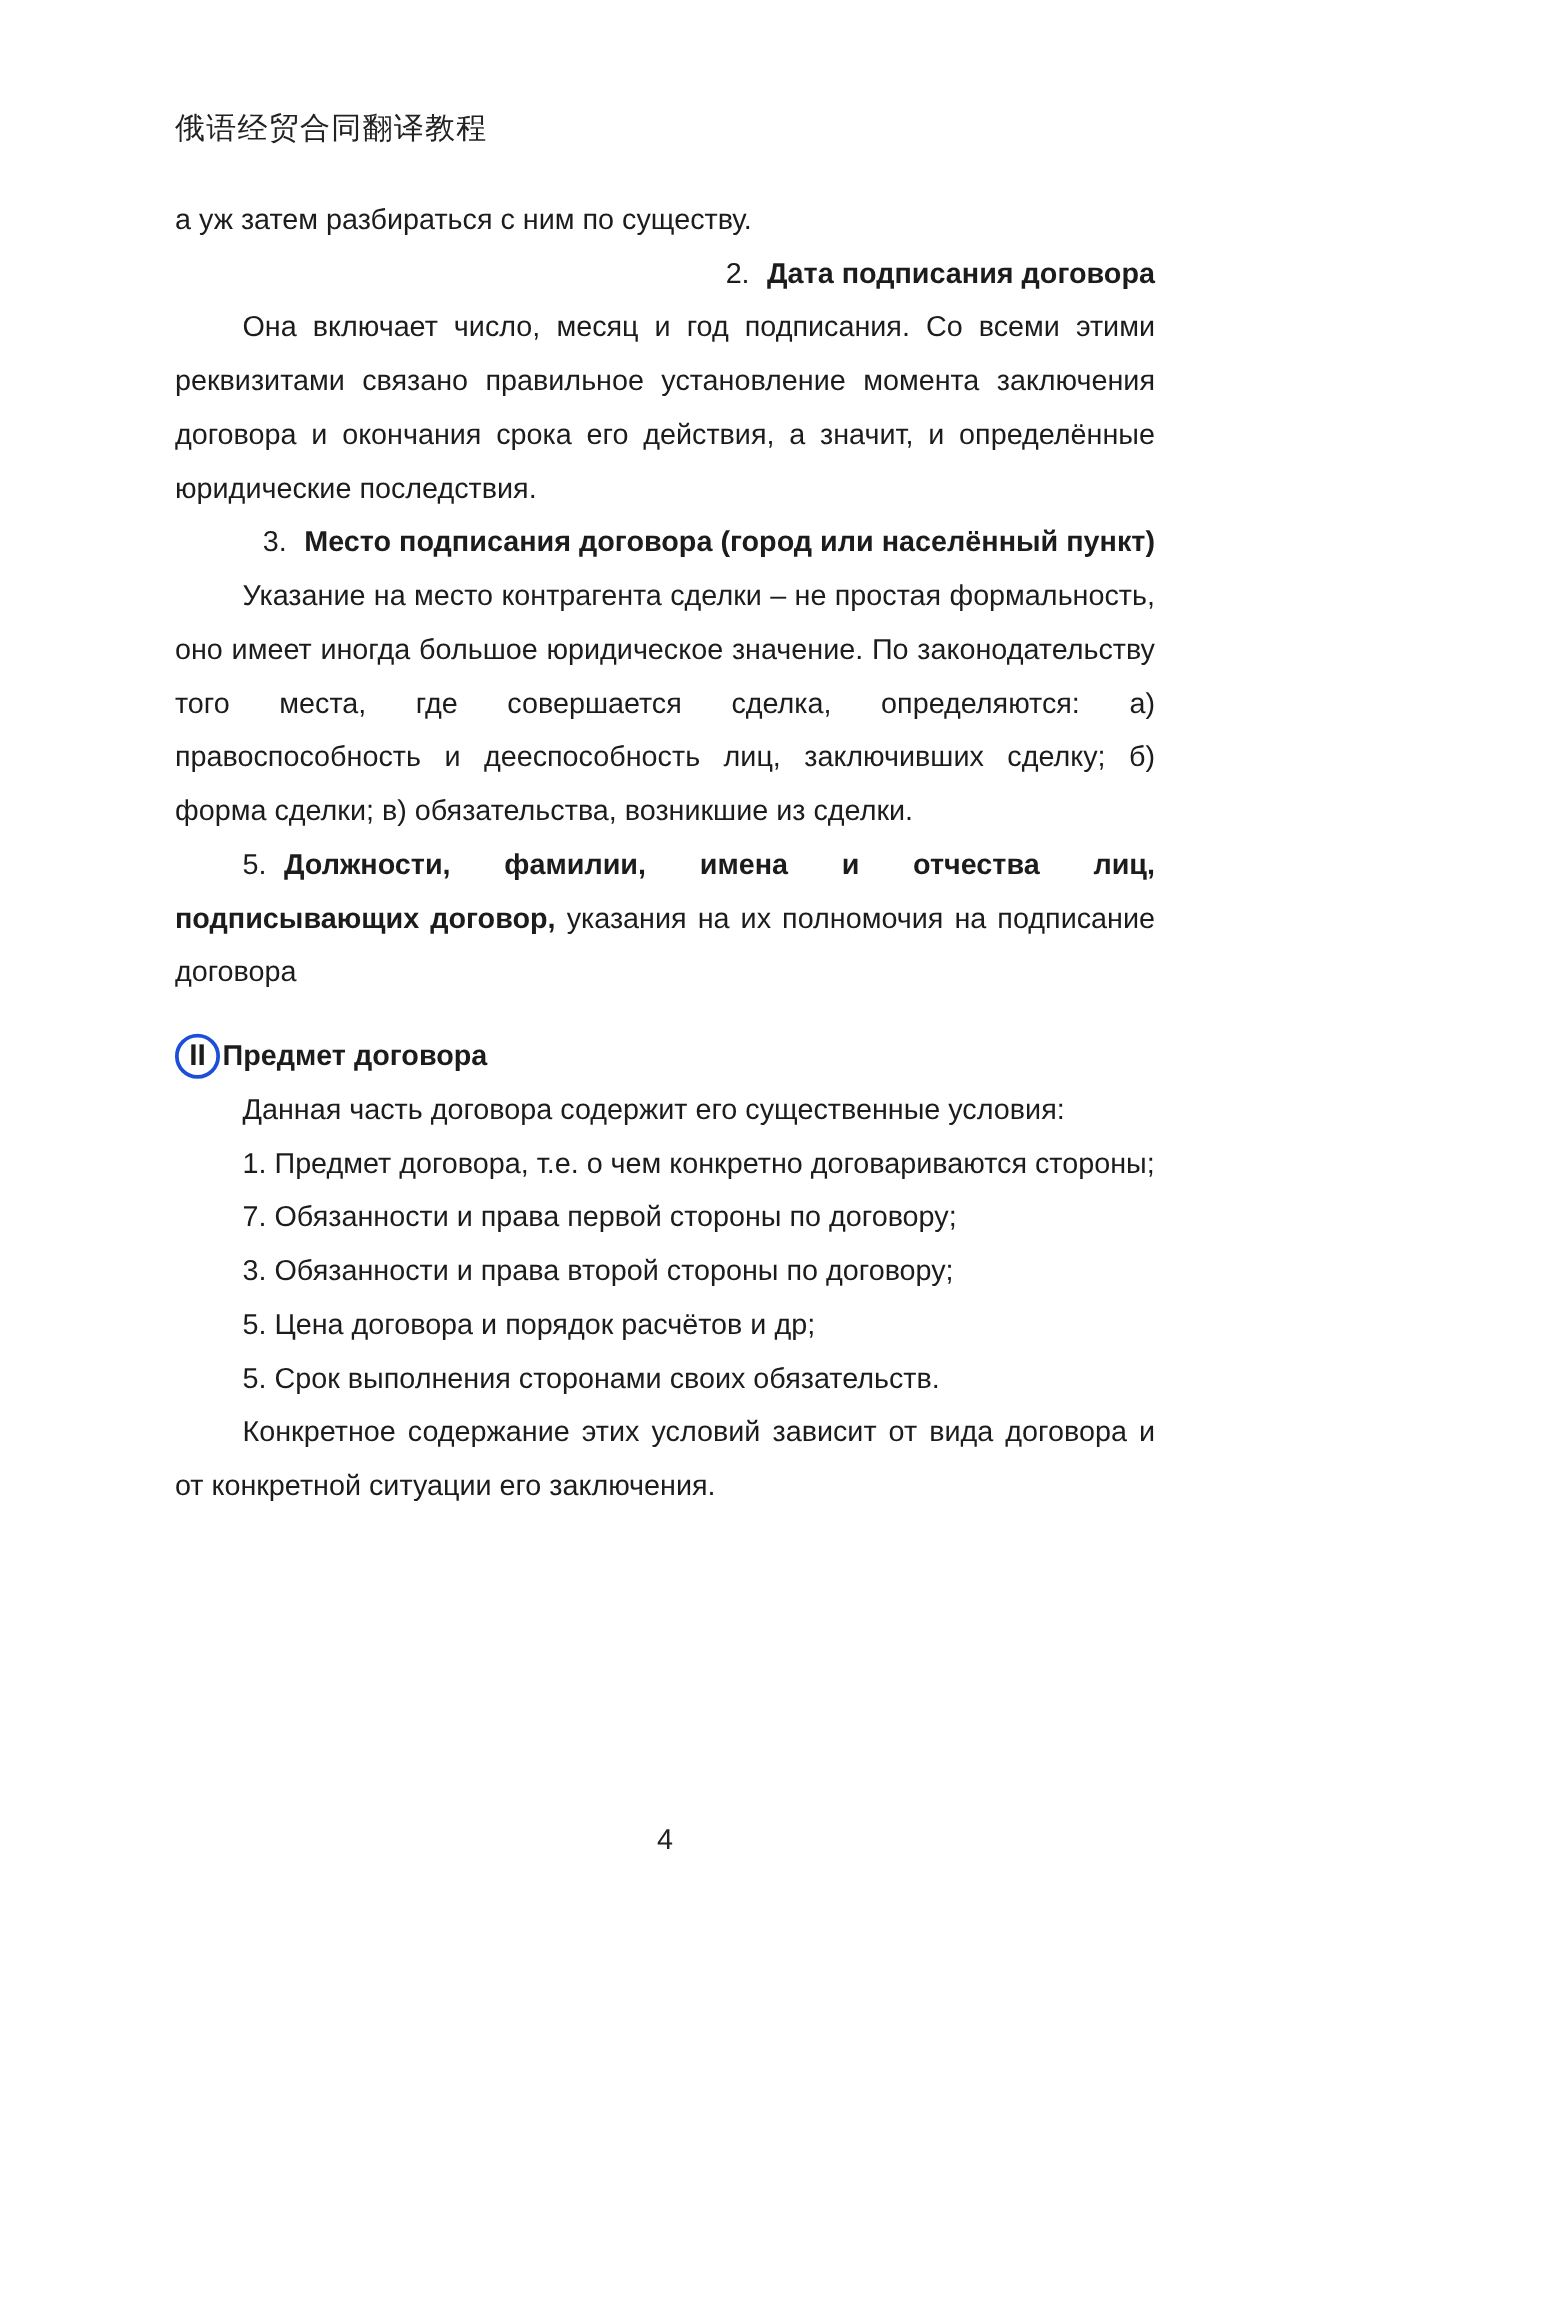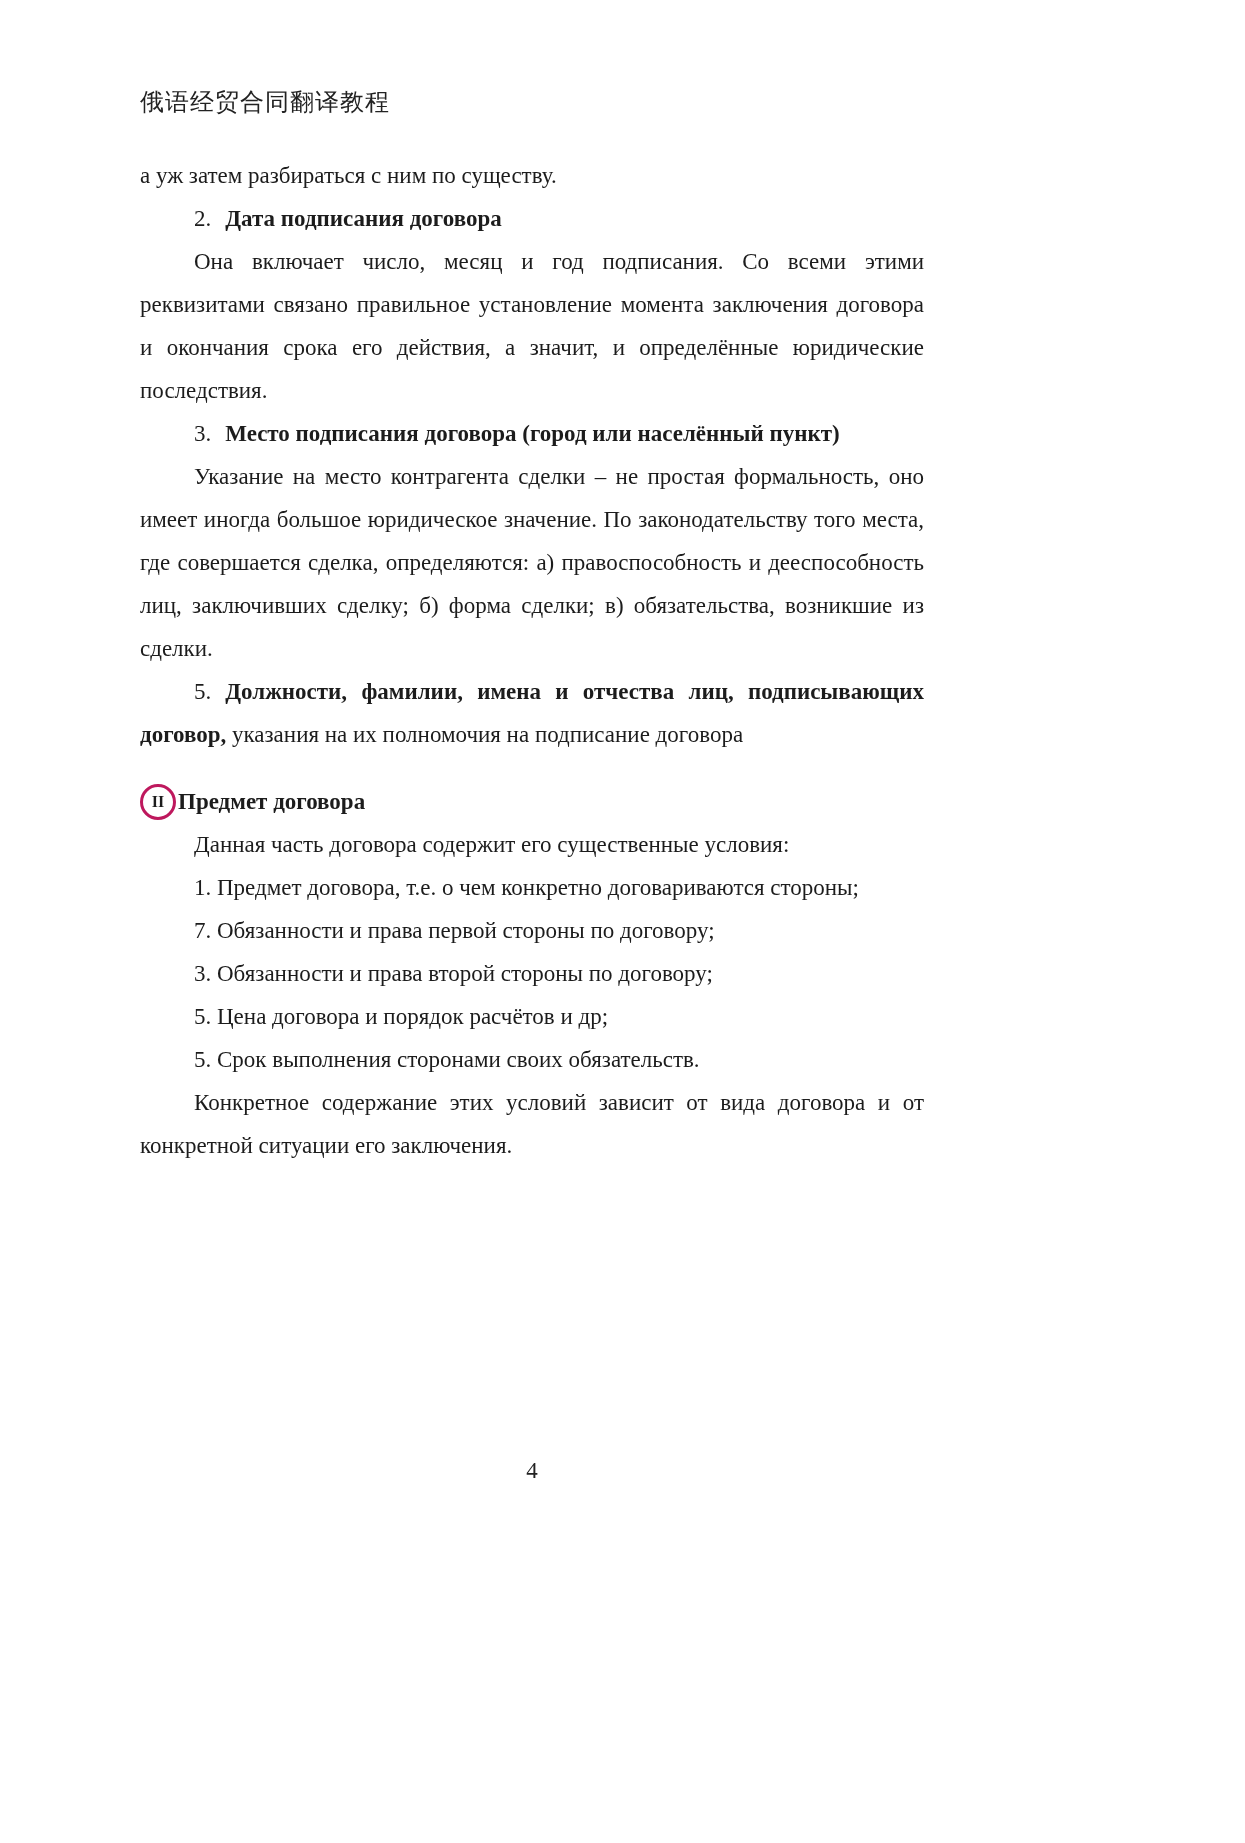--- a/index.html
+++ b/index.html
@@ -3,21 +3,21 @@
 <meta charset="utf-8">
 <style>
   * { margin: 0; padding: 0; box-sizing: border-box; }
   html, body { background: #e8e8e8; }
   .page {
     position: relative;
     width: 1245px;
     height: 1843px;
     margin: 0 auto;
     background: #ffffff;
-    font-family: Liberation Serif, serif;
+    font-family: Liberation Sans, sans-serif;
     color: #1c1c1c;
     overflow: hidden;
   }
   .content {
     position: absolute;
     left: 140px;
     top: 86px;
     width: 784px;
   }
   .book-header {
@@ -33,39 +33,39 @@
   .para {
     text-align: justify;
     text-indent: 54px;
   }
   .cont-line {
     text-align: left;
     text-indent: 0;
   }
   .item-heading {
     text-indent: 54px;
-    text-align: left;
+    text-align: right;
   }
   .num { margin-right: 14px; }
   .bold { font-weight: bold; }
   .section-heading {
     display: flex;
     align-items: center;
     margin-top: 24px;
   }
   .roman-circle {
     display: inline-flex;
     align-items: center;
     justify-content: center;
     width: 36px;
     height: 36px;
-    border: 3px solid #be185d;
+    border: 3px solid #1d4ed8;
     border-radius: 50%;
     font-weight: bold;
-    font-size: 16px;
+    font-size: 24px;
     flex: 0 0 auto;
   }
   .section-title {
     font-weight: bold;
     margin-left: 2px;
   }
   .list-item {
     padding-left: 54px;
     text-align: left;
   }

